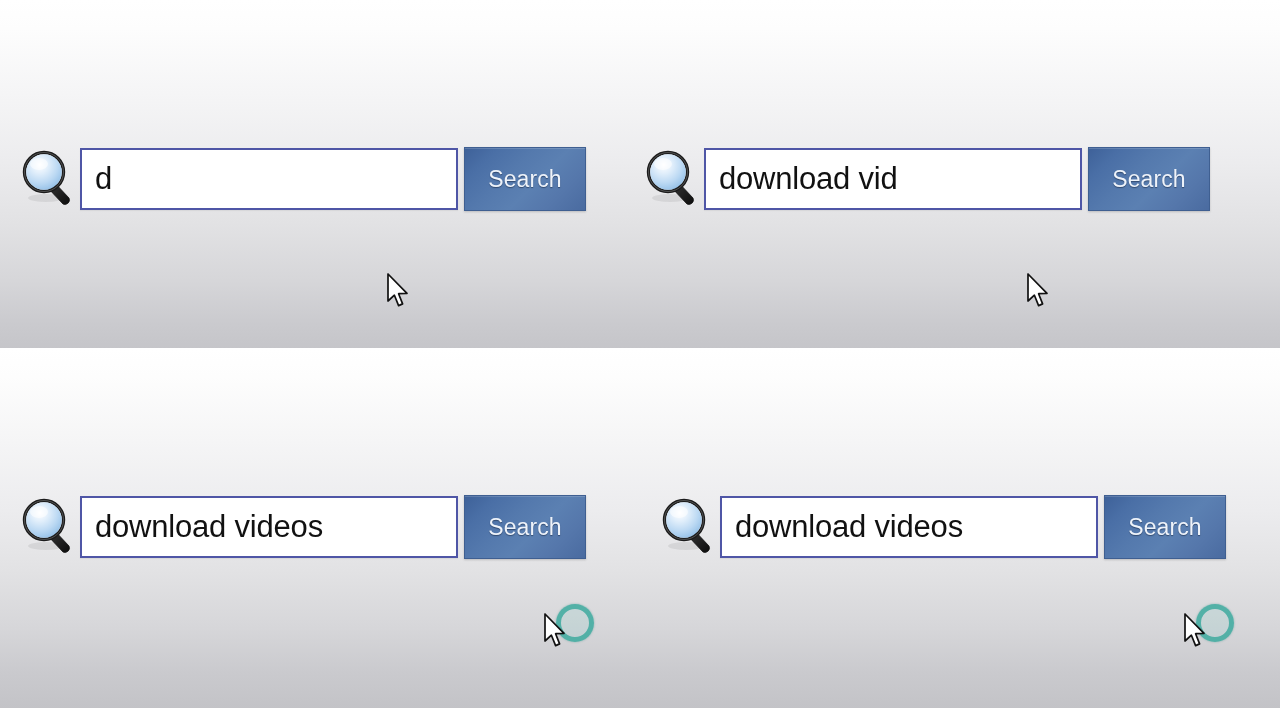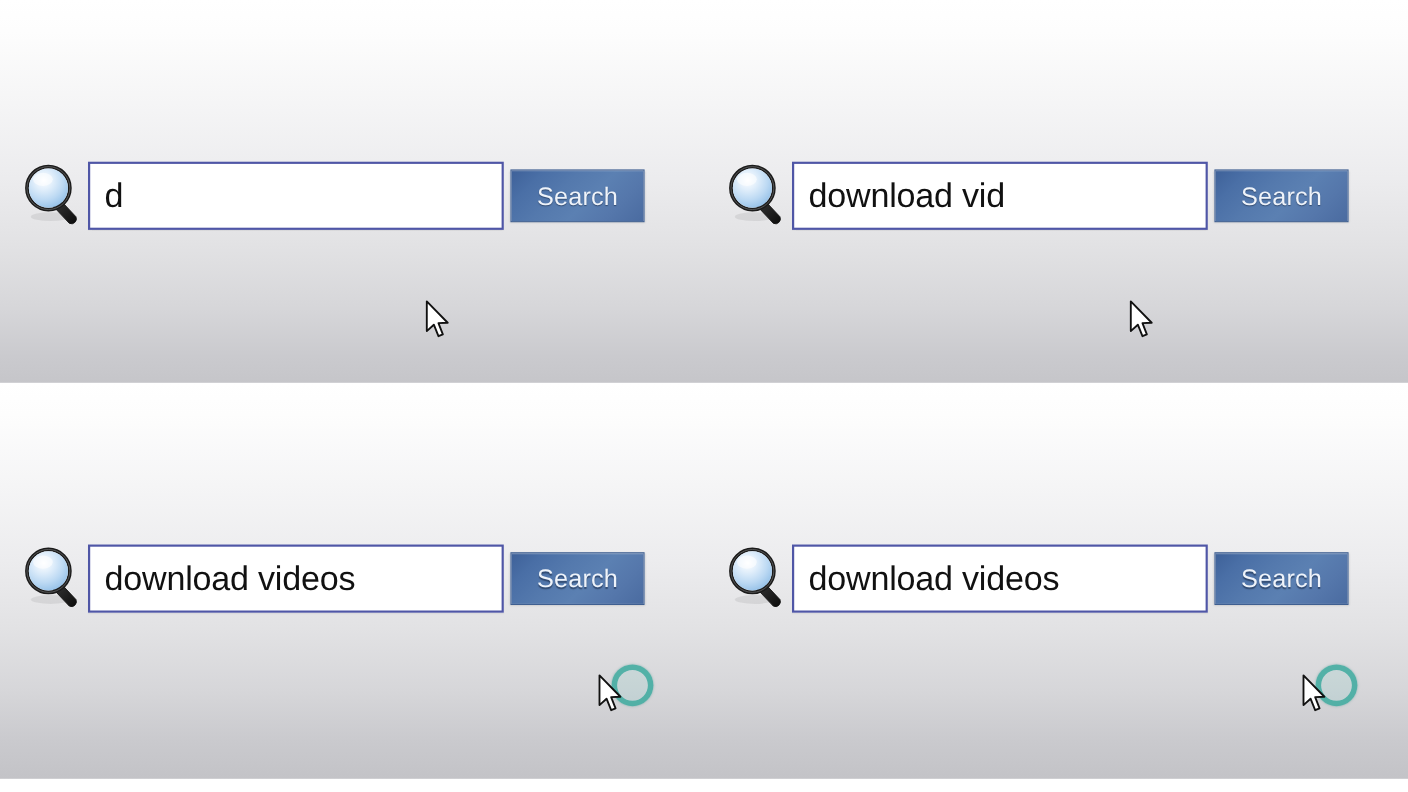--- a/index.html
+++ b/index.html
@@ -73,21 +73,21 @@
     line-height: 34px;
     color: #111111;
     letter-spacing: -0.2px;
     white-space: pre;
   }
 
   
   .search-button {
     box-sizing: border-box;
     width: 122px;
-    height: 48px;
+    height: 64px;
     margin-left: 6px;
     display: flex;
     align-items: center;
     justify-content: center;
     background:
       linear-gradient(135deg,
         #3e6199 0%,
         #4a6fa6 18%,
         #5479ad 38%,
         #5b80b2 58%,
@@ -163,21 +163,21 @@
 
       <div class="search-field" title="Search">
         <span class="search-text">d</span>
       </div>
 
       <div class="search-button">
         <span class="search-button-label">Search</span>
       </div>
     </div>
 
-    <div class="searchbar" style="left:660px; top:147px;">
+    <div class="searchbar" style="left:644px; top:147px;">
 
       <div class="magnifier">
         <svg width="60" height="62" viewBox="0 0 60 62" xmlns="http://www.w3.org/2000/svg">
           <defs>
             <radialGradient id="lensB" cx="38%" cy="30%" r="78%">
               <stop offset="0%" stop-color="#ffffff"></stop>
               <stop offset="30%" stop-color="#e2effb"></stop>
               <stop offset="65%" stop-color="#bcd9f3"></stop>
               <stop offset="100%" stop-color="#8fbde6"></stop>
             </radialGradient>

